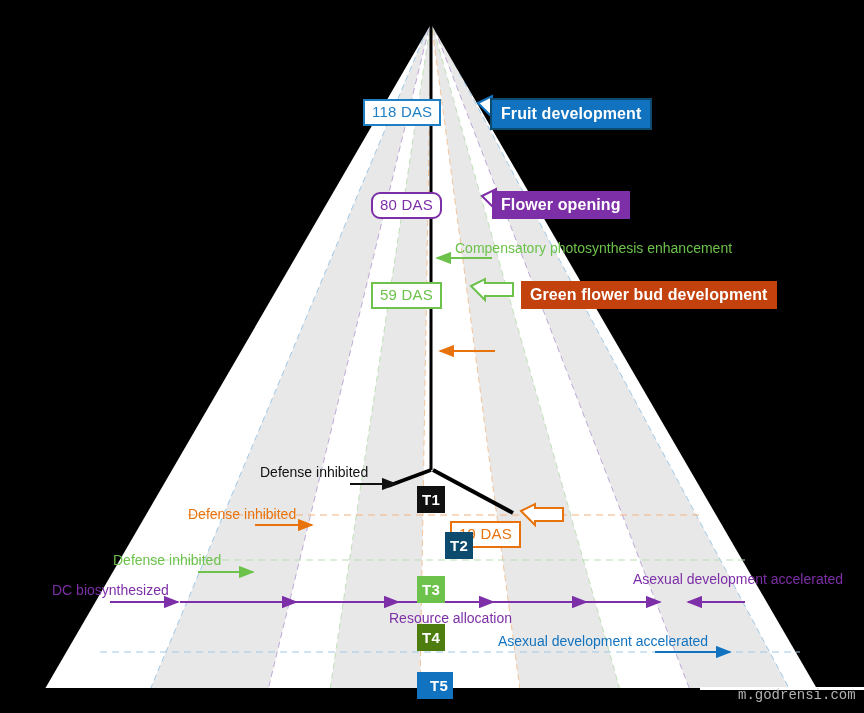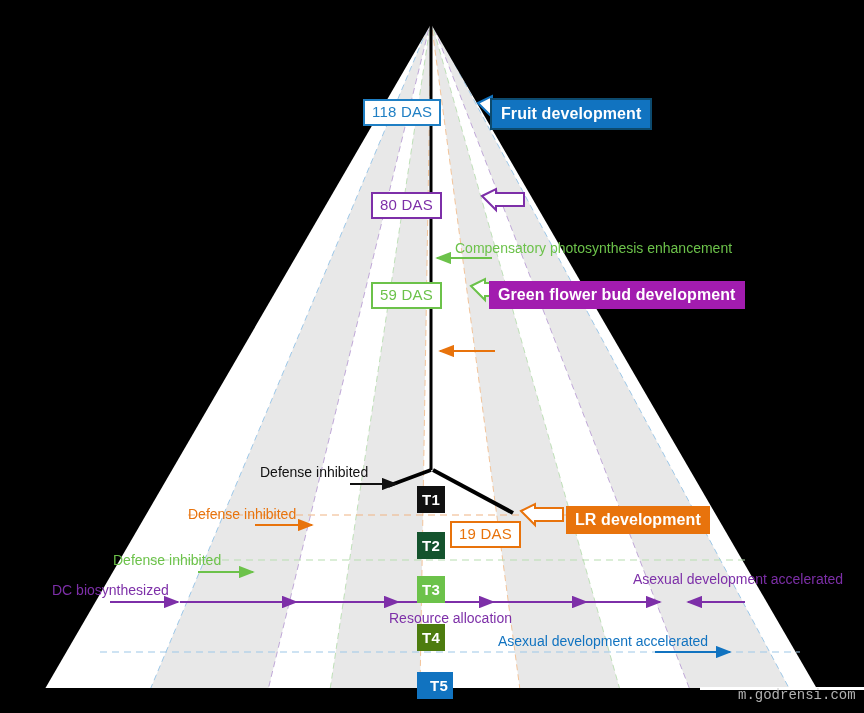--- a/index.html
+++ b/index.html
@@ -33,36 +33,36 @@
     color:#ffffff;
     font-weight:bold;
     font-size:16px;
     line-height:19px;
     padding:4px 9px 5px 9px;
     white-space:nowrap;
     letter-spacing:0.1px;
   }
   .badge.fruit{background:#1173c0;border:2px solid #0c4a6e;}
   .badge.flower{background:#7d2fa8;}
-  .badge.greenbud{background:#a21caf;}
+  .badge.greenbud{background:#c2410c;margin-left:32px;}
   .badge.lr{background:#e8730c;}
 
   
   .tmark{
     position:absolute;
     color:#ffffff;
     font-weight:bold;
     font-size:15px;
     line-height:17px;
     width:28px;height:27px;
     display:flex;align-items:center;justify-content:center;
     letter-spacing:0.2px;
   }
   .t1{background:#111111;}
-  .t2{background:#14532d;}
+  .t2{background:#0c4a6e;margin-left:28px;}
   .t3{background:#6cc24a;}
   .t4{background:#4d7c0f;}
   .t5{background:#1173c0;}
 
   
   .ann{
     position:absolute;
     font-size:14px;
     line-height:17px;
     white-space:nowrap;
@@ -177,32 +177,32 @@
       <line x1="655" y1="652" x2="730" y2="652" stroke="#1173c0" marker-end="url(#arrH-blue)"></line>
     </g>
 
     <g>
       <rect x="700" y="687" width="164" height="3" fill="#ffffff"></rect>
     </g>
   </svg>
 
   <div class="das" style="left:363px; top:99px;">118 DAS</div>
 
-  <div class="das purple" style="left:371px; top:192px;">80 DAS</div>
+  <div class="das purple" style="left:371px; top:192px;border-radius:9px;">80 DAS</div>
 
   <div class="das green" style="left:371px; top:282px;">59 DAS</div>
 
   <div class="das orange" style="left:450px; top:521px;">19 DAS</div>
 
   <div class="badge fruit" style="left:490px; top:98px;">Fruit development</div>
 
+  <div class="badge flower" style="left:492px; top:191px;">Flower opening</div>
 
   <div class="badge greenbud" style="left:489px; top:281px;">Green flower bud development</div>
 
-  <div class="badge lr" style="left:566px; top:506px;">LR development</div>
 
   <div class="tmark t1" style="left:417px; top:486px;">T1</div>
 
   <div class="tmark t2" style="left:417px; top:532px;">T2</div>
 
   <div class="tmark t3" style="left:417px; top:576px;text-align:right;">T3</div>
 
   <div class="tmark t4" style="left:417px; top:624px;">T4</div>
 
   <div class="tmark t5" style="left:417px; top:672px;padding-left:8px;">T5</div>

